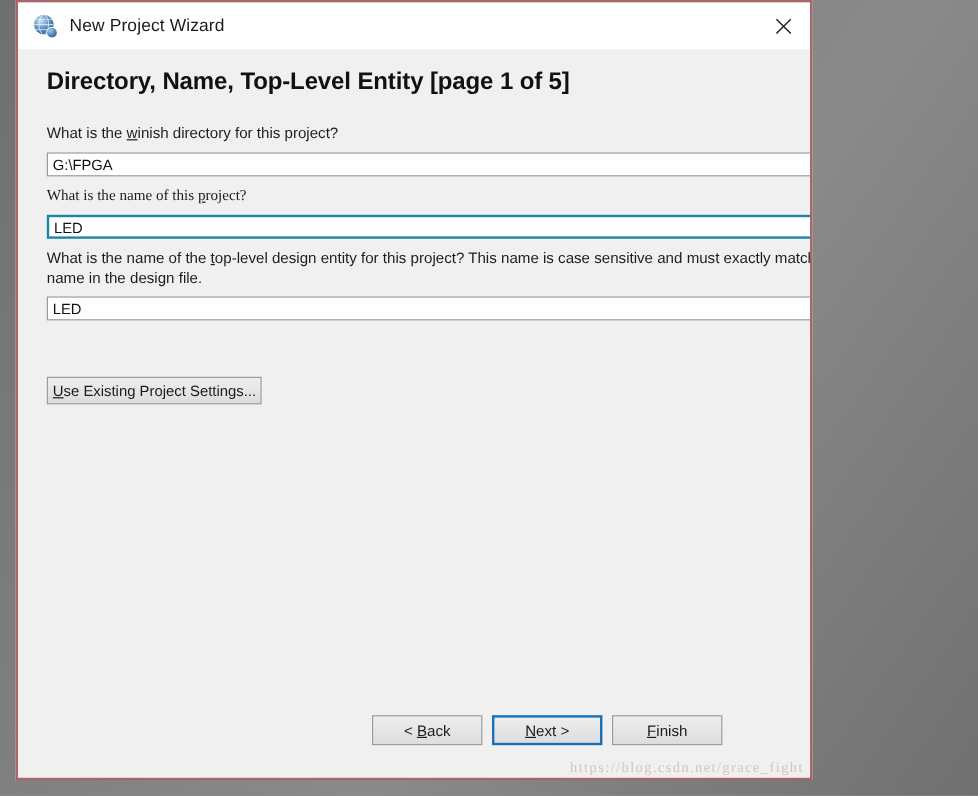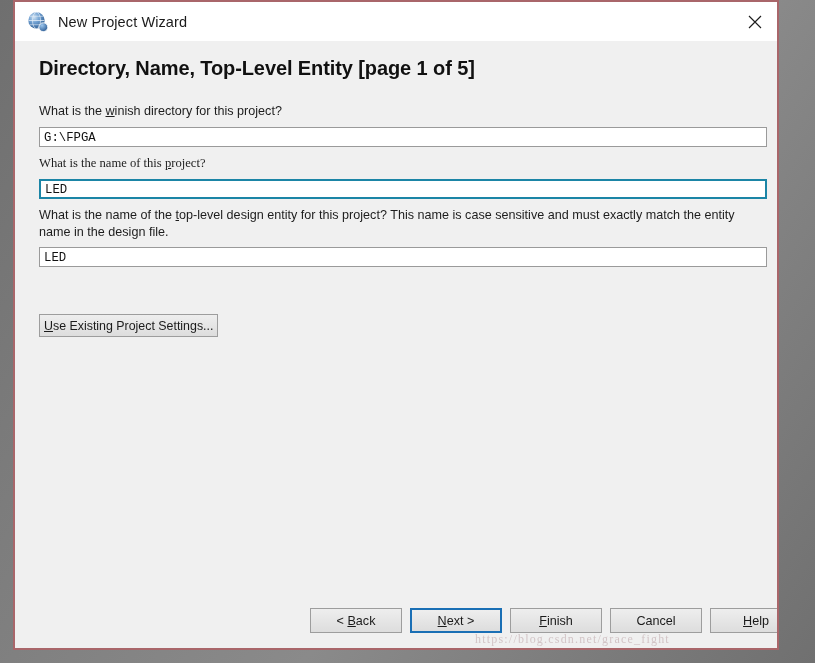--- a/index.html
+++ b/index.html
@@ -18,21 +18,21 @@
     left: 0; top: 0;
     width: 815px; height: 663px;
     background: linear-gradient(125deg, #6f6f6f 0%, #7d7d7d 30%, #8a8a8a 60%, #707070 100%);
   }
 
   
   #window {
     position: absolute;
     left: 13px;
     top: 0px;
-    width: 766px;
+    width: 664px;
     height: 650px;
     border: 2px solid #a9666a;
     border-top-color: #a9666a;
     box-sizing: border-box;
     background: #f0f0f0;
     overflow: hidden;
   }
 
   
   #titlebar {
@@ -92,21 +92,21 @@
   }
   .field-label u { text-decoration: underline; }
 
   .text-input {
     position: absolute;
     left: 24px;
     height: 20px;
     background: #ffffff;
     border: 1px solid #9a9a9a;
     box-sizing: border-box;
-    font-family: Liberation Mono, monospace;
+    font-family: Liberation Sans, sans-serif;
     font-size: 12.3px;
     color: #111111;
     padding: 1px 0 0 4px;
     line-height: 18px;
     outline: none;
   }
   .text-input.focused {
     border: 2px solid #1b85a6;
   }
 
@@ -166,21 +166,20 @@
     border: 1px solid #9d9d9d;
     box-sizing: border-box;
     font-family: "Liberation Sans", sans-serif;
     font-size: 12.6px;
     color: #1b1b1b;
     display: flex;
     align-items: center;
     justify-content: center;
     cursor: default;
     white-space: nowrap;
-    margin-top: 12px;
   }
   .dlg-btn u { text-decoration: underline; }
   .dlg-btn.focused {
     border: 2px solid #1a6fb5;
     justify-content: center;
   }
 
   #watermark {
     position: absolute;
     left: 460px;
@@ -269,23 +268,20 @@
         </div>
 
         <div class="dlg-btn focused" style="left:395px;">
           <span><span></span><u>N</u><span>ext &gt;</span></span>
         </div>
 
         <div class="dlg-btn" style="left:495px;">
           <span><span></span><u>F</u><span>inish</span></span>
         </div>
 
-        <div class="dlg-btn" style="left:595px;">
-          <span>Cancel</span>
-        </div>
 
         <div class="dlg-btn" style="left:695px;">
           <span><span></span><u>H</u><span>elp</span></span>
         </div>
 
         <div id="watermark">https://blog.csdn.net/grace_fight</div>
       </div>
 
     </div>
   </div>

